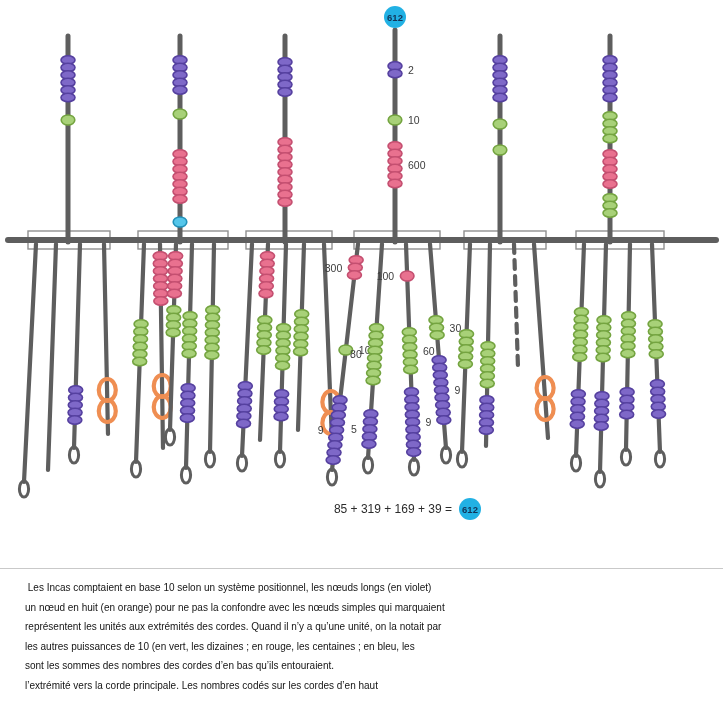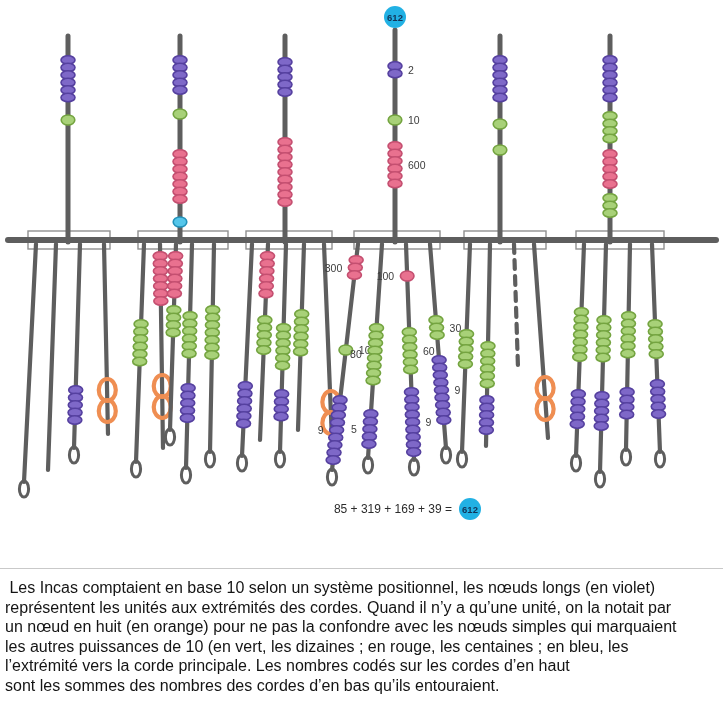--- a/index.html
+++ b/index.html
@@ -1,20 +1,20 @@
 <!DOCTYPE html>
 <html><head>
 <meta charset="utf-8">
 <style>
   html,body{margin:0;padding:0;background:#fff;}
   .page{width:723px;height:728px;background:#ffffff;overflow:hidden;position:relative;
         font-family:"Liberation Sans",sans-serif;}
   svg{display:block;font-family:"Liberation Sans",sans-serif;}
   .divider{border-top:1px solid #c9c9c9;margin:8px 0 0 0;width:723px;}
-  .caption{padding:9px 10px 0 5px;color:#141414;font-size:16px;line-height:19.6px;}
+  .caption{padding:9px 10px 0 5px;color:#141414;font-size:10px;line-height:19.6px;margin-left:20px;}
   .cap-line{white-space:pre-wrap;}
 </style>
 </head>
 <body>
 
 <div class="page">
 
   <svg id="quipu" width="723" height="560" viewBox="0 0 723 560">
       <rect x="28" y="231" width="82" height="18" fill="#ffffff" stroke="#909090" stroke-width="1.4"></rect>
       <rect x="138" y="231" width="90" height="18" fill="#ffffff" stroke="#909090" stroke-width="1.4"></rect>
@@ -359,20 +359,20 @@
       <text x="395" y="20.5" text-anchor="middle" font-size="9.5" font-weight="bold" fill="#123457">612</text>
       <text x="452" y="513" text-anchor="end" font-size="12" fill="#2b2b2b">85 + 319 + 169 + 39 =</text>
       <circle cx="470" cy="509" r="11" fill="#22b1e4"></circle>
       <text x="470" y="512.5" text-anchor="middle" font-size="9.5" font-weight="bold" fill="#123457">612</text>
     </svg>
 
   <div class="divider"></div>
 
   <div class="caption">
     <div class="cap-line"> Les Incas comptaient en base 10 selon un système positionnel, les nœuds longs (en violet)</div>
+    <div class="cap-line">un nœud en huit (en orange) pour ne pas la confondre avec les nœuds simples qui marquaient</div>
     <div class="cap-line">représentent les unités aux extrémités des cordes. Quand il n’y a qu’une unité, on la notait par</div>
-    <div class="cap-line">un nœud en huit (en orange) pour ne pas la confondre avec les nœuds simples qui marquaient</div>
     <div class="cap-line">les autres puissances de 10 (en vert, les dizaines ; en rouge, les centaines ; en bleu, les</div>
+    <div class="cap-line">sont les sommes des nombres des cordes d’en bas qu’ils entouraient.</div>
     <div class="cap-line">l’extrémité vers la corde principale. Les nombres codés sur les cordes d’en haut</div>
-    <div class="cap-line">sont les sommes des nombres des cordes d’en bas qu’ils entouraient.</div>
   </div>
 
 </div>
 
 </body></html>

